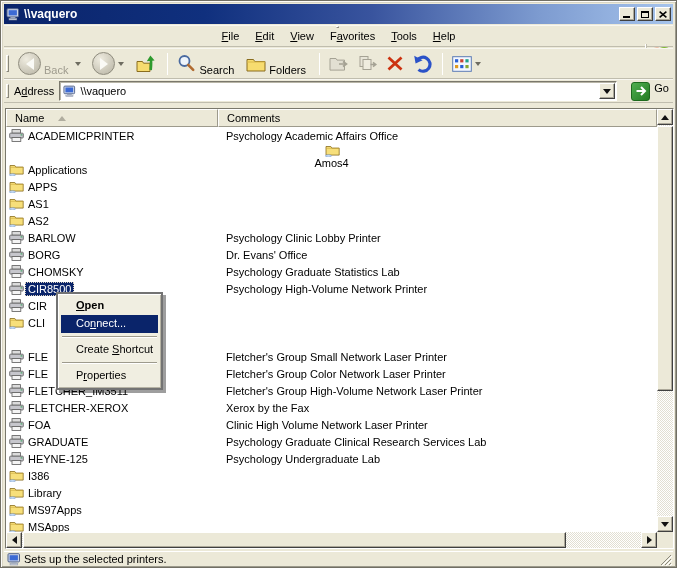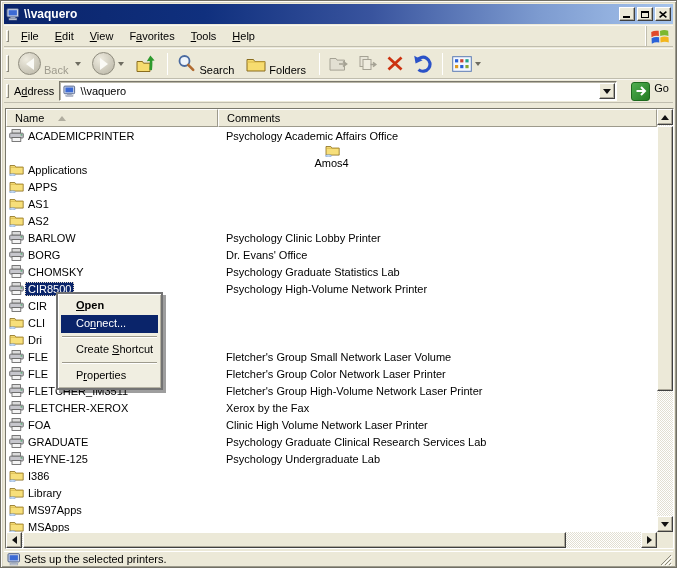--- a/index.html
+++ b/index.html
@@ -17,21 +17,21 @@
     display:flex;align-items:center;padding:0 2px;}
   .title-text{color:#fff;font-weight:bold;font-size:12px;margin-left:4px;flex:1;white-space:nowrap;}
   .tb-btn{width:16px;height:14px;background:#ece9d8;border:1px solid;border-color:#fff #404040 #404040 #fff;
     box-shadow:inset -1px -1px 0 #aca899;margin-left:2px;position:relative;display:flex;align-items:center;justify-content:center;}
   .glyph-min{position:absolute;left:3px;bottom:2px;width:7px;height:2px;background:#000;}
   .glyph-max{width:8px;height:7px;border:1px solid #000;border-top:2px solid #000;}
   
   .band{position:absolute;left:3px;right:3px;display:flex;align-items:center;
     border-top:1px solid #f8f7f1;border-bottom:1px solid #c0bdae;background:#ece9d8;}
   .grip{width:3px;height:60%;margin:0 4px 0 2px;border:1px solid;border-color:#fff #8a887c #8a887c #fff;}
-  .menubar{top:24px;height:22px;}
+  .menubar{top:24px;height:22px;flex-direction:column;}
   .menu-item{padding:2px 8px;cursor:default;}
   .u{text-decoration:underline;}
   .logo-box{margin-left:auto;height:100%;display:flex;align-items:center;padding:0 3px;border-left:1px solid #c0bdae;box-shadow:-1px 0 0 #fff;}
   .toolbar{top:47px;height:31px;gap:2px;}
   .circle-btn{width:23px;height:23px;border-radius:50%;
     background:radial-gradient(circle at 35% 30%,#efece0,#b6b2a2);
     border:1px solid #8f8c7e;display:flex;align-items:center;justify-content:center;}
   .arr-l{width:0;height:0;border:6px solid transparent;border-left:none;border-right:8px solid #fafaf6;}
   .arr-r{width:0;height:0;border:6px solid transparent;border-right:none;border-left:8px solid #fafaf6;}
   .tri-down{width:0;height:0;border:3px solid transparent;border-bottom:none;border-top:4px solid #6e6c60;margin:0 3px;}
@@ -379,41 +379,31 @@
         <div class="row" style="top: 187px;">
           <span class="row-icon">
             <svg width="15" height="13" viewBox="0 0 15 13">
               <path d="M1 2.5 h4.8 l1 1.6 H14.2 v7 H1 z" fill="#f7df7a" stroke="#8a6d1e" stroke-width="0.8"></path>
               <path d="M1 4.3 H14.2" stroke="#caa93c" stroke-width="0.6"></path>
               <ellipse cx="3.4" cy="11.9" rx="3.1" ry="1.1" fill="#d6e9ff" stroke="#6b8ebf" stroke-width="0.6"></ellipse>
             </svg>
           </span>
           <span class="row-name">CLI</span>
         </div>
-        <div class="row" style="top: 204px;">
-          <span class="row-icon">
-            <svg width="15" height="13" viewBox="0 0 15 13">
-              <path d="M1 2.5 h4.8 l1 1.6 H14.2 v7 H1 z" fill="#f7df7a" stroke="#8a6d1e" stroke-width="0.8"></path>
-              <path d="M1 4.3 H14.2" stroke="#caa93c" stroke-width="0.6"></path>
-              <ellipse cx="3.4" cy="11.9" rx="3.1" ry="1.1" fill="#d6e9ff" stroke="#6b8ebf" stroke-width="0.6"></ellipse>
-            </svg>
-          </span>
-          <span class="row-name">Dri</span>
-        </div>
         <div class="row" style="top: 221px;">
           <span class="row-icon">
             <svg width="15" height="13" viewBox="0 0 15 13">
               <rect x="3" y="0.6" width="8.5" height="3.6" fill="#dcdcdc" stroke="#5a5a5a" stroke-width="0.8"></rect>
               <rect x="0.7" y="4.2" width="13.6" height="4.8" rx="0.8" fill="#c6c6cc" stroke="#5a5a5a" stroke-width="0.8"></rect>
               <rect x="3" y="8.6" width="8.8" height="3.8" fill="#f4f4f4" stroke="#5a5a5a" stroke-width="0.8"></rect>
               <rect x="11.6" y="5.3" width="1.7" height="1.2" fill="#44aa66"></rect>
             </svg>
           </span>
           <span class="row-name">FLE</span>
-          <span class="row-comment">Fletcher's Group Small Network Laser Volume</span>
+          <span class="row-comment">Fletcher's Group Small Network Laser Printer</span>
         </div>
         <div class="row" style="top: 238px;">
           <span class="row-icon">
             <svg width="15" height="13" viewBox="0 0 15 13">
               <rect x="3" y="0.6" width="8.5" height="3.6" fill="#dcdcdc" stroke="#5a5a5a" stroke-width="0.8"></rect>
               <rect x="0.7" y="4.2" width="13.6" height="4.8" rx="0.8" fill="#c6c6cc" stroke="#5a5a5a" stroke-width="0.8"></rect>
               <rect x="3" y="8.6" width="8.8" height="3.8" fill="#f4f4f4" stroke="#5a5a5a" stroke-width="0.8"></rect>
               <rect x="11.6" y="5.3" width="1.7" height="1.2" fill="#44aa66"></rect>
             </svg>
           </span>

